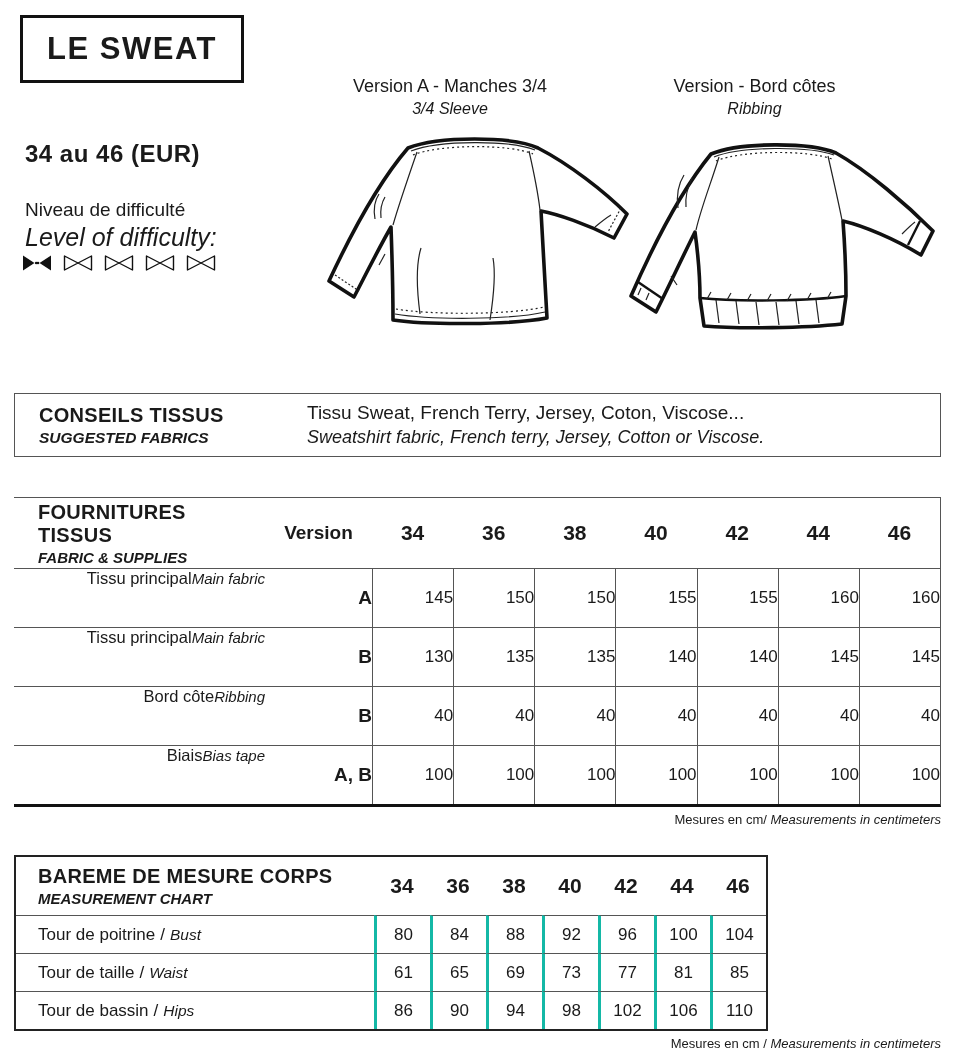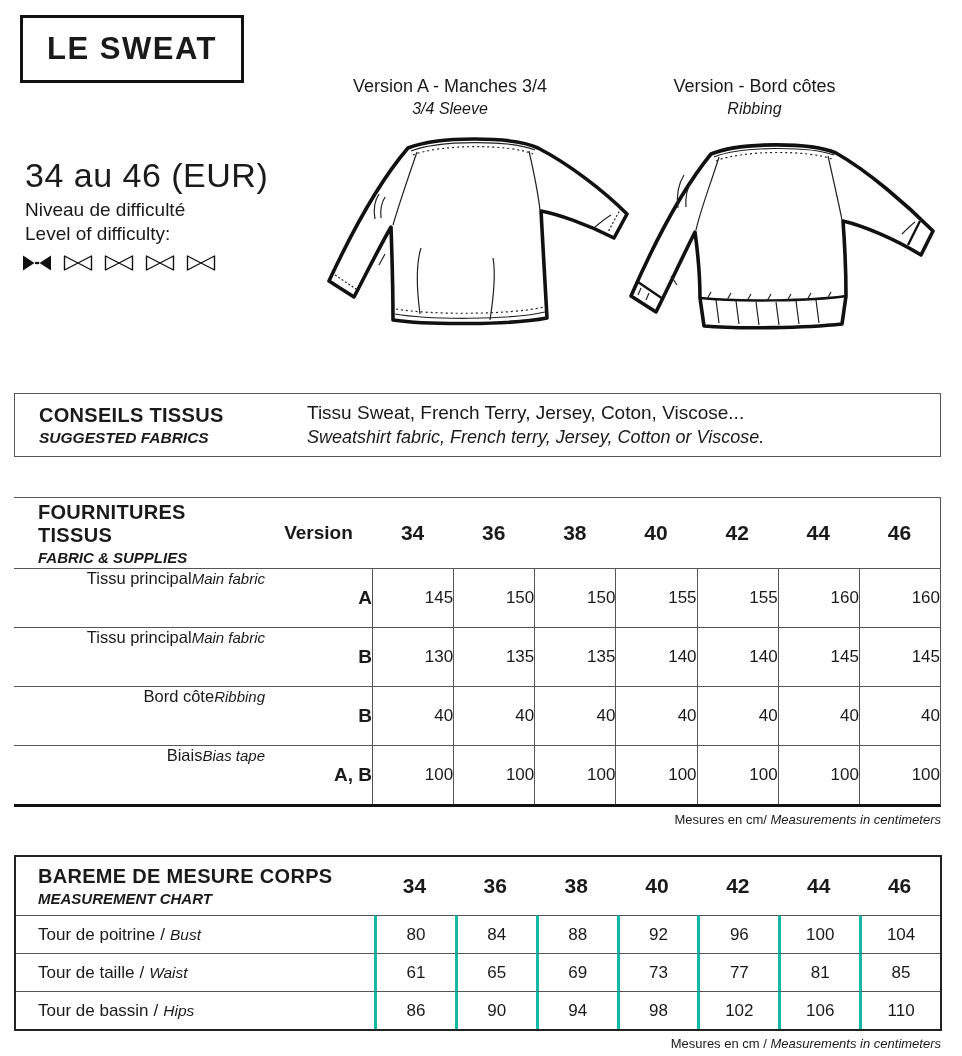--- a/index.html
+++ b/index.html
@@ -7,23 +7,23 @@
     position:relative;width:962px;height:1056px;background:#fff;overflow:hidden;
     font-family:"Liberation Sans",sans-serif;color:#1a1a1a;
   }
   
   .title-box{
     position:absolute;left:20px;top:15px;width:218px;height:62px;
     border:3px solid #111;display:flex;align-items:center;justify-content:center;
   }
   .title-box h1{margin:0;font-size:31px;font-weight:bold;letter-spacing:1.5px;}
   
-  .size-range{position:absolute;left:25px;top:156px;font-size:34px;font-weight:normal;letter-spacing:.5px;}
+  .size-range{position:absolute;left:25px;top:140px;font-size:24px;font-weight:bold;letter-spacing:.5px;}
   .diff-fr{position:absolute;left:25px;top:199px;font-size:19px;}
-  .diff-en{position:absolute;left:25px;top:223px;font-size:19px;}
+  .diff-en{position:absolute;left:25px;top:223px;font-size:25px;font-style:italic;}
   .bows{position:absolute;left:22px;top:254px;display:flex;gap:11px;}
   .bow svg{display:block;}
   .bow .f{display:none;}
   .bow.filled .f{display:inline;}
   .bow.filled .o{display:none;}
   
   .caption{position:absolute;text-align:center;}
   .caption .fr{font-size:18px;}
   .caption .en{font-size:16px;font-style:italic;margin-top:3px;}
   .cap-a{left:310px;top:76px;width:280px;}
@@ -60,21 +60,21 @@
   .supplies .dlabel .en{font-size:15px;font-style:italic;margin-top:1px;}
   .supplies .dver{align-items:center;font-size:19px;font-weight:bold;}
   .supplies .dval{align-items:center;font-size:17px;border-left:1px solid #555;}
   
   .note{position:absolute;right:21px;font-size:13px;}
   .note .en{font-style:italic;}
   .note1{top:812px;}
   .note2{top:1036px;}
   
   .measure{
-    position:absolute;left:14px;top:855px;width:928px;box-sizing:border-box;
+    position:absolute;left:14px;top:855px;width:754px;box-sizing:border-box;
     display:grid;grid-template-columns:358px repeat(7,1fr);
     border:2px solid #222;
   }
   .measure .hcell{height:58px;display:flex;flex-direction:column;justify-content:center;align-items:center;}
   .measure .hlabel{align-items:flex-start;padding-left:22px;box-sizing:border-box;}
   .measure .hlabel .fr{font-size:20px;font-weight:bold;letter-spacing:.3px;}
   .measure .hlabel .en{font-size:15px;font-weight:bold;font-style:italic;margin-top:2px;}
   .measure .hsize{font-size:21px;font-weight:bold;}
   .measure .dcell{height:38px;border-top:1px solid #555;display:flex;align-items:center;box-sizing:border-box;}
   .measure .dlabel{padding-left:22px;font-size:17px;}

